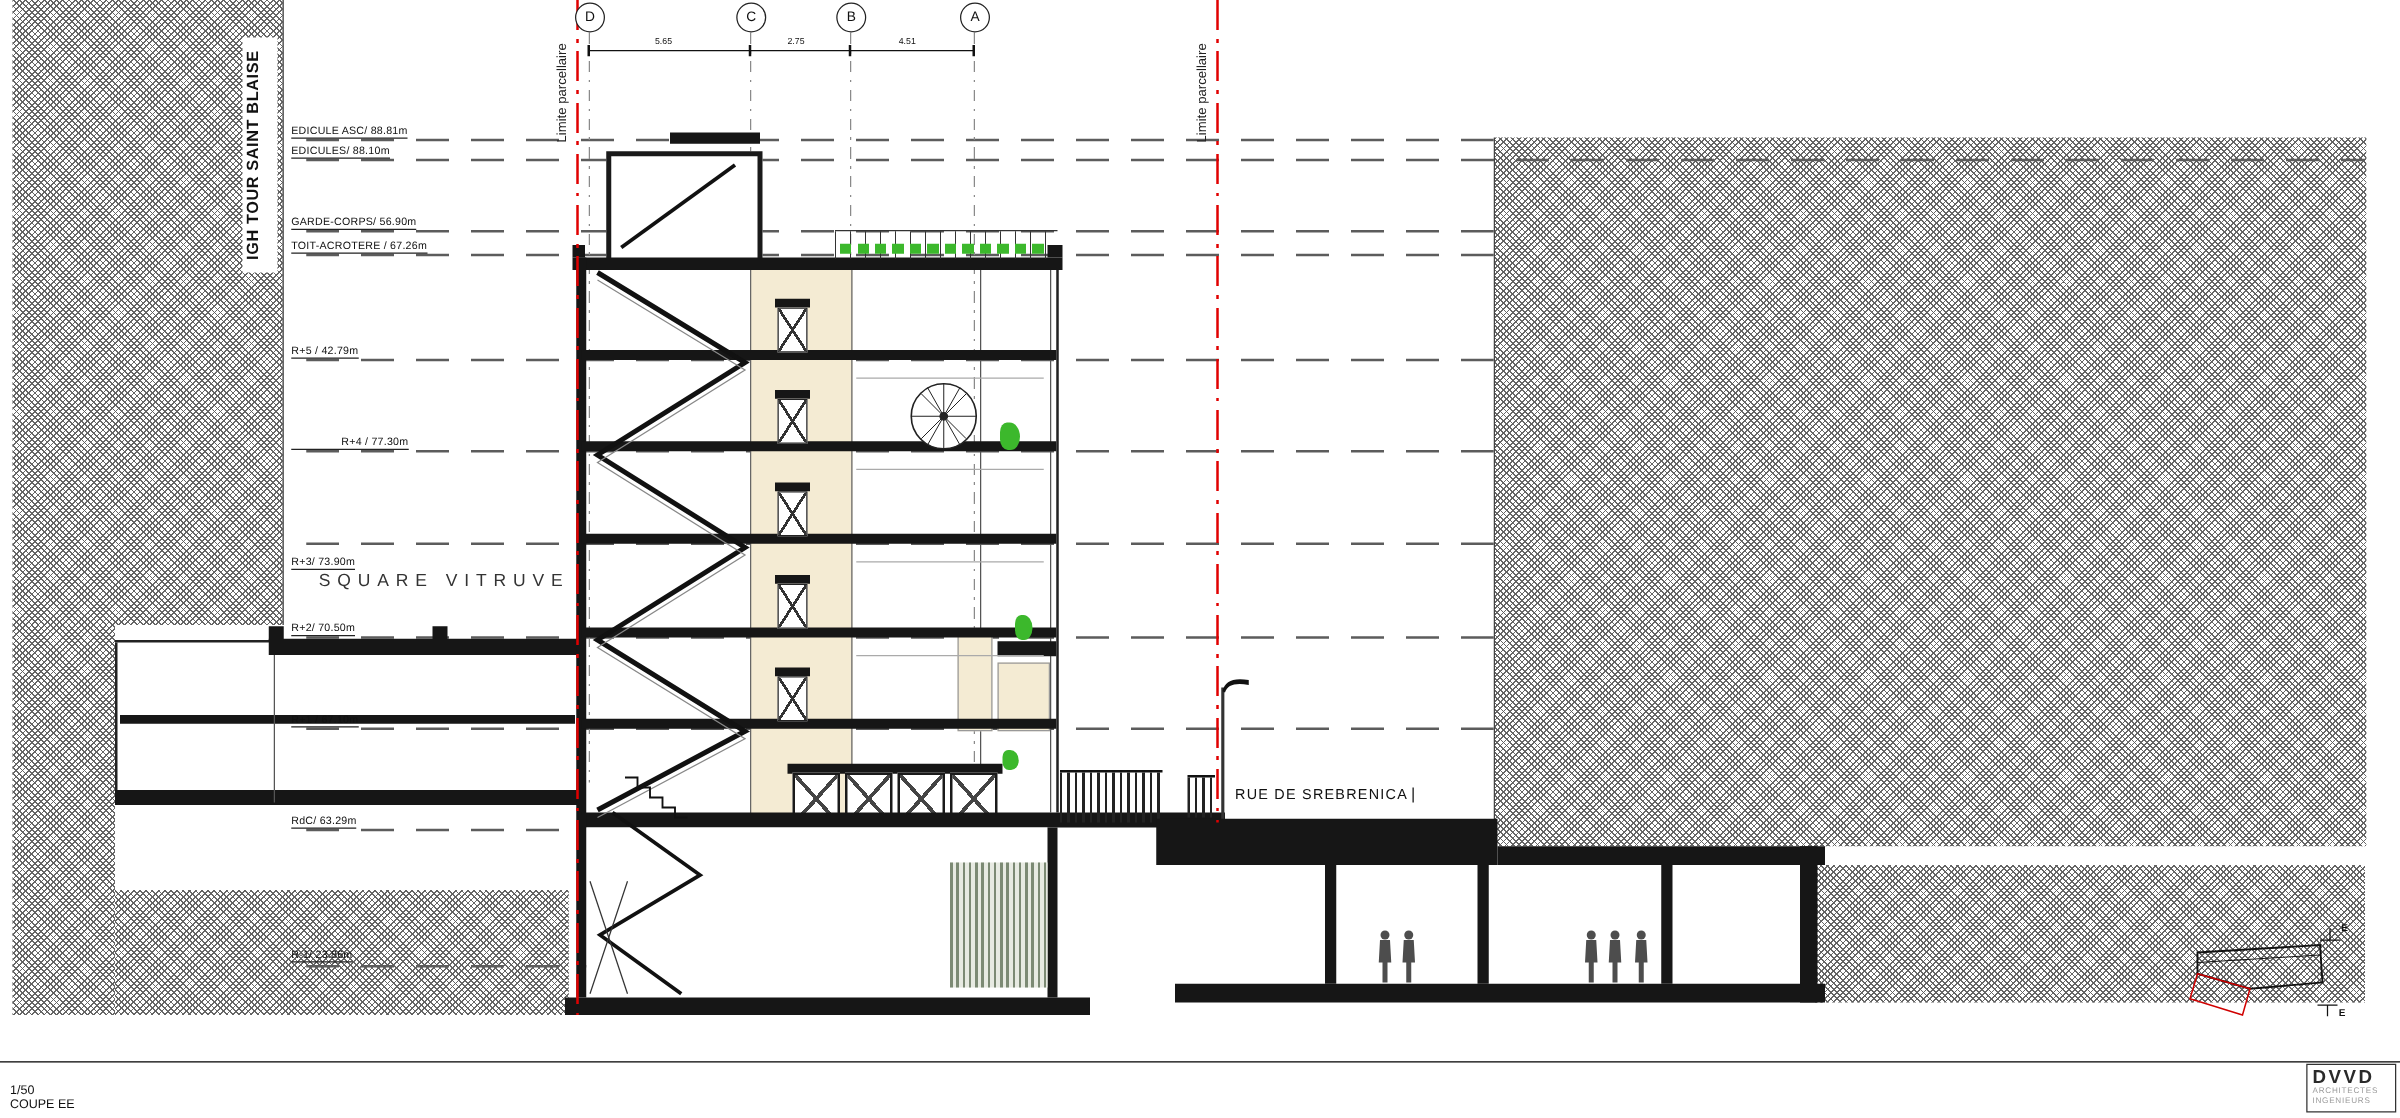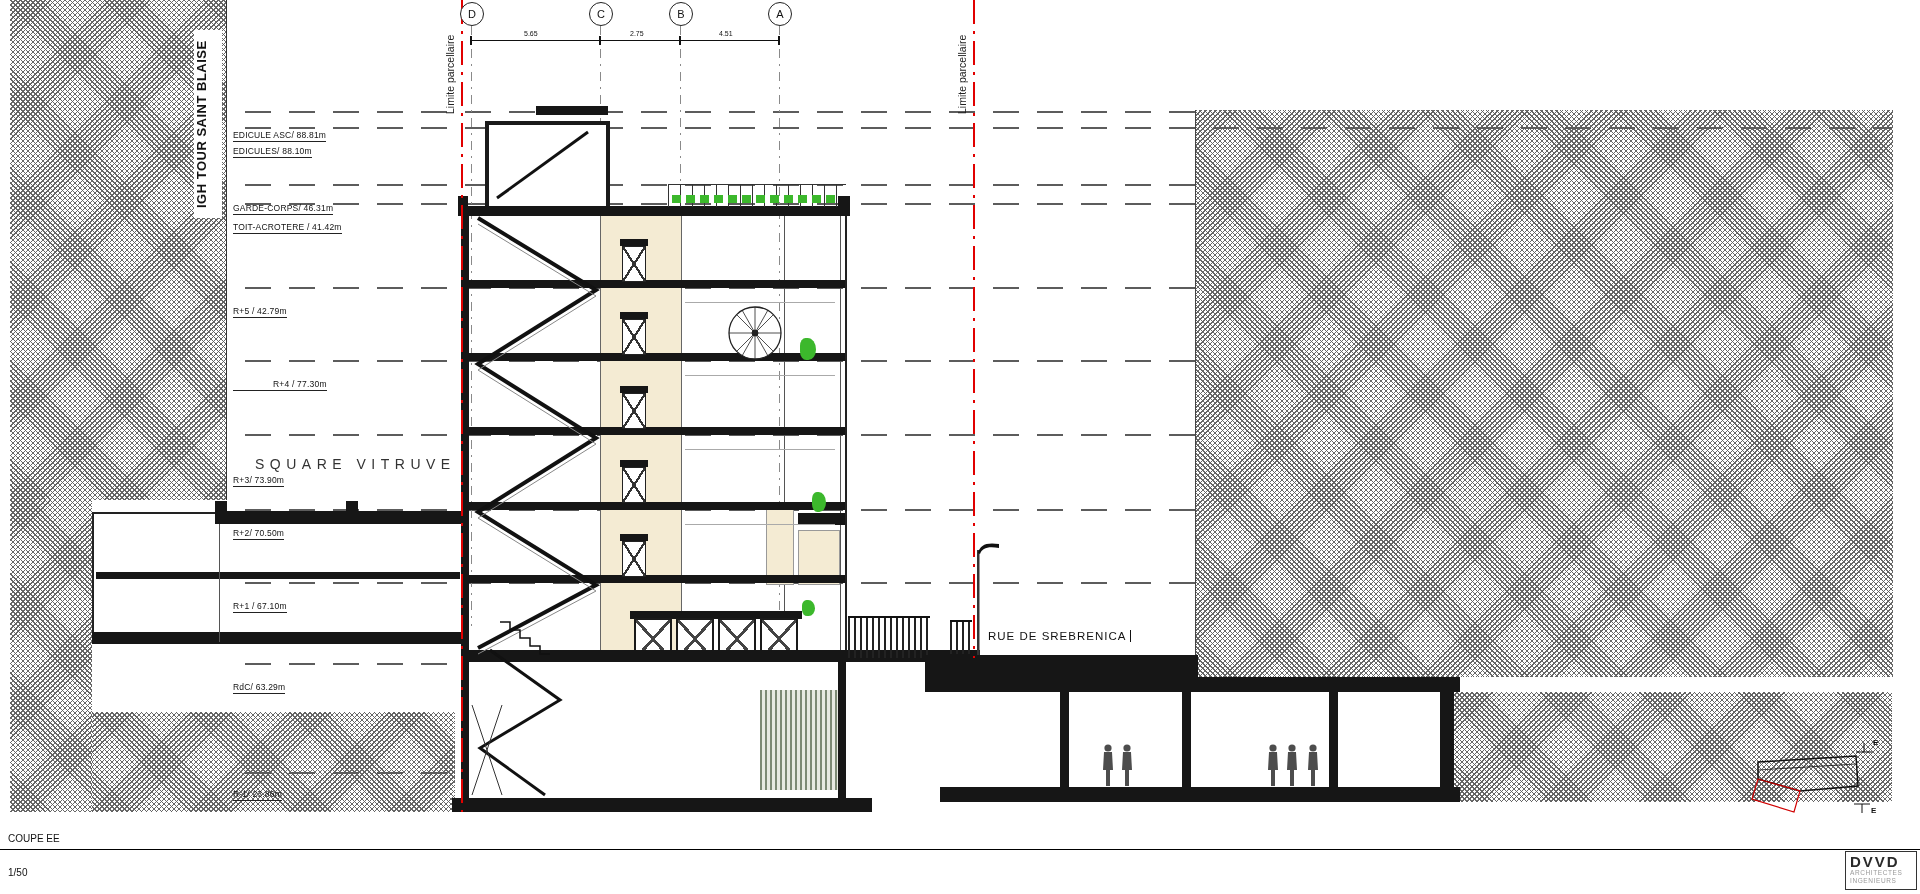--- a/index.html
+++ b/index.html
@@ -4,21 +4,21 @@
 <style>
   html,body{margin:0;padding:0;background:#fff;}
   #canvas{position:relative;width:1920px;height:894px;background:#fff;overflow:hidden;
           font-family:"Liberation Sans",sans-serif;color:#111;}
   .abs{position:absolute;}
   .hatch{background-color:#fff;background-image:
      repeating-linear-gradient(45deg,rgba(95,95,95,.95) 0 1px,transparent 1px 3.5px),
      repeating-linear-gradient(135deg,rgba(95,95,95,.95) 0 1px,transparent 1px 3.5px);}
   .blk{background:#161616;}
   .lvl-line{height:2px;background-image:repeating-linear-gradient(90deg,#5c5c5c 0 26px,transparent 26px 44px);}
-  .lvl-label{font-size:8.5px;letter-spacing:.2px;color:#111;border-bottom:1px solid #222;padding-bottom:1px;white-space:nowrap;background:transparent;margin-top:31px;}
+  .lvl-label{font-size:8.5px;letter-spacing:.2px;color:#111;border-bottom:1px solid #222;padding-bottom:1px;white-space:nowrap;background:transparent;}
   .grid-line{width:1px;background-image:repeating-linear-gradient(180deg,#8a8a8a 0 9px,transparent 9px 15px,#8a8a8a 15px 17px,transparent 17px 23px);}
   .red-line{width:2px;background-image:repeating-linear-gradient(180deg,#e10000 0 24px,transparent 24px 31px,#e10000 31px 34px,transparent 34px 41px);}
   .vtext{writing-mode:vertical-rl;transform:rotate(180deg);text-align:center;}
   .bubble{width:22px;height:22px;border:1.5px solid #222;border-radius:50%;background:#fff;
           font-size:11px;display:flex;align-items:center;justify-content:center;}
   .dim-label{font-size:7px;color:#111;}
   .door{background:#fff;border:1.5px solid #222;background-image:
      linear-gradient(to top right,transparent 47%,#333 47%,#333 53%,transparent 53%),
      linear-gradient(to bottom right,transparent 47%,#333 47%,#333 53%,transparent 53%);}
   .storefront{background:#fff;border:2px solid #1a1a1a;background-image:
@@ -221,36 +221,36 @@
   <div class="abs vtext" style="left:444px;top:28px;height:92px;width:14px;font-size:10.5px;color:#222;">Limite parcellaire</div>
   <div class="abs vtext" style="left:956px;top:28px;height:92px;width:14px;font-size:10.5px;color:#222;">Limite parcellaire</div>
 
   <div class="abs bubble" style="left:460px;top:2px;">D</div>
   <div class="abs bubble" style="left:589px;top:2px;">C</div>
   <div class="abs bubble" style="left:669px;top:2px;">B</div>
   <div class="abs bubble" style="left:768px;top:2px;">A</div>
 
   <div class="abs lvl-label" style="left:233px;top:99px;">EDICULE ASC/ 88.81m</div>
   <div class="abs lvl-label" style="left:233px;top:115px;">EDICULES/ 88.10m</div>
-  <div class="abs lvl-label" style="left:233px;top:172px;">GARDE-CORPS/ 46.31m</div>
-  <div class="abs lvl-label" style="left:233px;top:191px;">TOIT-ACROTERE / 41.42m</div>
+  <div class="abs lvl-label" style="left:233px;top:172px;">GARDE-CORPS/ 56.90m</div>
+  <div class="abs lvl-label" style="left:233px;top:191px;">TOIT-ACROTERE / 67.26m</div>
   <div class="abs lvl-label" style="left:233px;top:275px;">R+5 / 42.79m</div>
   <div class="abs lvl-label" style="left:233px;top:348px;padding-left:40px;">R+4 / 77.30m</div>
   <div class="abs lvl-label" style="left:233px;top:444px;">R+3/ 73.90m</div>
   <div class="abs lvl-label" style="left:233px;top:497px;">R+2/ 70.50m</div>
   <div class="abs lvl-label" style="left:233px;top:570px;">R+1 / 67.10m</div>
   <div class="abs lvl-label" style="left:233px;top:651px;text-align:right;">RdC/ 63.29m</div>
   <div class="abs lvl-label" style="left:233px;top:758px;">R-1/ 23.86m</div>
 
   <div class="abs vtext" style="left:194px;top:30px;height:188px;width:28px;background:#fff;font-size:13px;font-weight:bold;letter-spacing:.5px;color:#111;">IGH TOUR SAINT BLAISE</div>
   <div class="abs" style="left:255px;top:456px;font-size:14px;letter-spacing:5.5px;color:#333;white-space:nowrap;">SQUARE VITRUVE</div>
   <div class="abs" style="left:988px;top:630px;font-size:11.5px;letter-spacing:1px;color:#111;white-space:nowrap;border-right:1px solid #111;padding-right:4px;">RUE DE SREBRENICA</div>
 
   <div class="abs" style="left:0;top:849px;width:1920px;height:1px;background:#000;"></div>
-  <div class="abs" style="left:8px;top:833px;font-size:10px;color:#111;">COUPE EE</div>
+  <div class="abs" style="left:8px;top:878px;font-size:10px;color:#111;">COUPE EE</div>
   <div class="abs" style="left:8px;top:867px;font-size:10px;color:#111;">1/50</div>
   <div class="abs" style="left:1845px;top:851px;width:70px;height:37px;border:1.5px solid #333;background:#fff;overflow:hidden;">
     <div style="font-size:15px;font-weight:bold;letter-spacing:2px;color:#2a2a2a;line-height:15px;padding:2px 0 0 4px;">DVVD</div>
     <div style="font-size:6.5px;color:#9a9a9a;letter-spacing:.6px;padding-left:4px;line-height:8px;">ARCHITECTES</div>
     <div style="font-size:6.5px;color:#9a9a9a;letter-spacing:.6px;padding-left:4px;line-height:8px;">INGENIEURS</div>
   </div>
 
 </div>
 
 </body></html>

